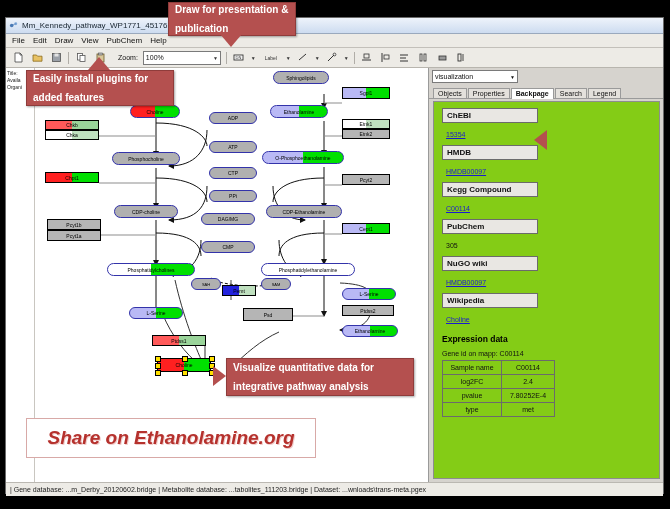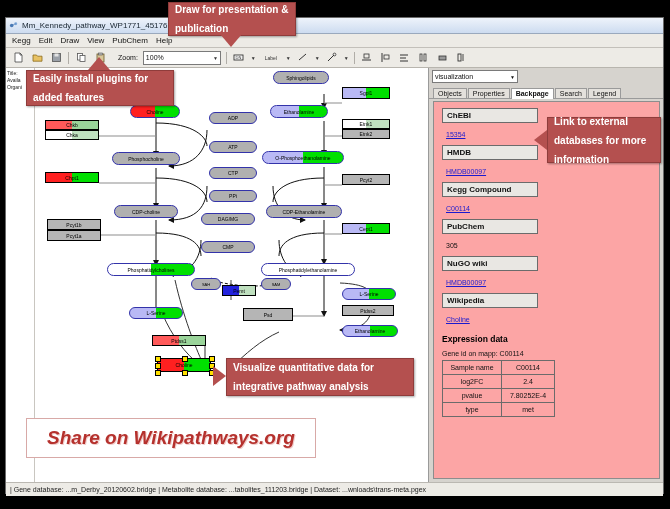--- a/index.html
+++ b/index.html
@@ -29,21 +29,21 @@
   .body{display:flex;height:calc(100% - 15px - 13px - 19px - 14px);}
   .leftcol{width:26px;background:#fff;border-right:1px solid #c9c6c0;font-size:5px;color:#222;padding:2px 1px;line-height:7px;}
   .canvas{flex:1;background:#fff;position:relative;overflow:hidden;border-right:1px solid #9a9a9a;}
   .rightpanel{width:234px;background:#d6d3ce;display:flex;flex-direction:column;}
 
   .rp-top{height:15px;display:flex;align-items:center;padding:1px 3px;}
   .vcombo{width:80px;height:11px;background:#fff;border:1px solid #7a7a7a;font-size:7px;display:flex;align-items:center;justify-content:space-between;padding:0 2px;color:#111;}
   .tabrow{display:flex;align-items:flex-end;height:13px;padding-left:4px;gap:1px;border-bottom:1px solid #9a9a9a;}
   .tab{font-size:7px;padding:1px 4px;background:#e4e1dc;border:1px solid #9a9a9a;border-bottom:none;color:#111;}
   .tab.active{background:#fff;position:relative;top:1px;padding-bottom:2px;font-weight:bold;}
-  .rp-content{flex:1;background:#fca5a5;margin:2px 3px 3px 4px;border:1px solid #8d8d8d;overflow:hidden;position:relative;padding:6px 8px;}
+  .rp-content{flex:1;background:#84cc16;margin:2px 3px 3px 4px;border:1px solid #8d8d8d;overflow:hidden;position:relative;padding:6px 8px;}
 
   .dbbox{width:96px;border:1px solid #6b6b6b;background:#e9e7e3;font-size:8px;font-weight:bold;color:#111;padding:2px 4px;box-sizing:border-box;}
   .dblink{font-size:7px;color:#1a1ad0;text-decoration:underline;margin:3px 0 7px 4px;display:inline-block;}
   .dbplain{font-size:7px;color:#111;margin:3px 0 7px 4px;display:inline-block;}
   .exptitle{font-size:8.5px;font-weight:bold;color:#000;margin:4px 0 6px 0;}
   .geneid{font-size:7px;color:#111;margin-bottom:3px;}
   table.exp{border-collapse:collapse;}
   table.exp td{border:1px solid #6b6b6b;font-size:7px;color:#111;text-align:center;padding:2px 3px;height:9px;}
   table.exp td.k{width:52px;}
   table.exp td.v{width:46px;}
@@ -79,21 +79,21 @@
     <div class="titlebar">
       <svg class="tb-icon" viewBox="0 0 10 10">
         <circle cx="3" cy="5" r="2" fill="#4a7ab5"></circle>
           <circle cx="7.5" cy="3" r="1.6" fill="#7fa8d8"></circle>
         <line x1="3" y1="5" x2="7.5" y2="3" stroke="#4a7ab5" stroke-width="0.7"></line>
       </svg>
       <div class="tb-text">Mm_Kennedy_pathway_WP1771_45176.gpml</div>
     </div>
 
     <div class="menubar">
-      <span>Kegg</span>
+      <span>File</span>
       <span>Edit</span>
       <span>Draw</span>
       <span>View</span>
       <span>PubChem</span>
       <span>Help</span>
     </div>
 
     <div class="toolbar">
       <div class="tbtn">
         <svg width="11" height="11" viewBox="0 0 11 11">
@@ -424,26 +424,23 @@
   <div class="anno" style="left:168px;top:2px;width:126px;height:32px;font-size:10px;">
     <div class="anno-txt">Draw for presentation &amp; publication</div>
   </div>
   <div class="tri-down" style="left:220px;top:34px;"></div>
 
   <div class="anno" style="left:26px;top:70px;width:146px;height:34px;font-size:10px;">
     <div class="anno-txt">Easily install plugins for added features</div>
   </div>
   <div class="tri-up" style="left:88px;top:57px;"></div>
 
-  <div class="anno" style="left:547px;top:117px;width:112px;height:44px;font-size:10px;">
-    <div class="anno-txt">Link  to external databases  for more information</div>
-  </div>
   <div class="tri-left" style="left:534px;top:130px;"></div>
 
   <div class="anno" style="left:226px;top:358px;width:186px;height:36px;font-size:10px;">
     <div class="anno-txt">Visualize quantitative data  for integrative pathway analysis</div>
   </div>
   <div class="tri-right" style="left:213px;top:366px;"></div>
 
   <div class="sharebox">
-    <span>Share on Wikipathways.org</span>
+    <span>Share on Ethanolamine.org</span>
   </div>
 </div>
 
 </body></html>

